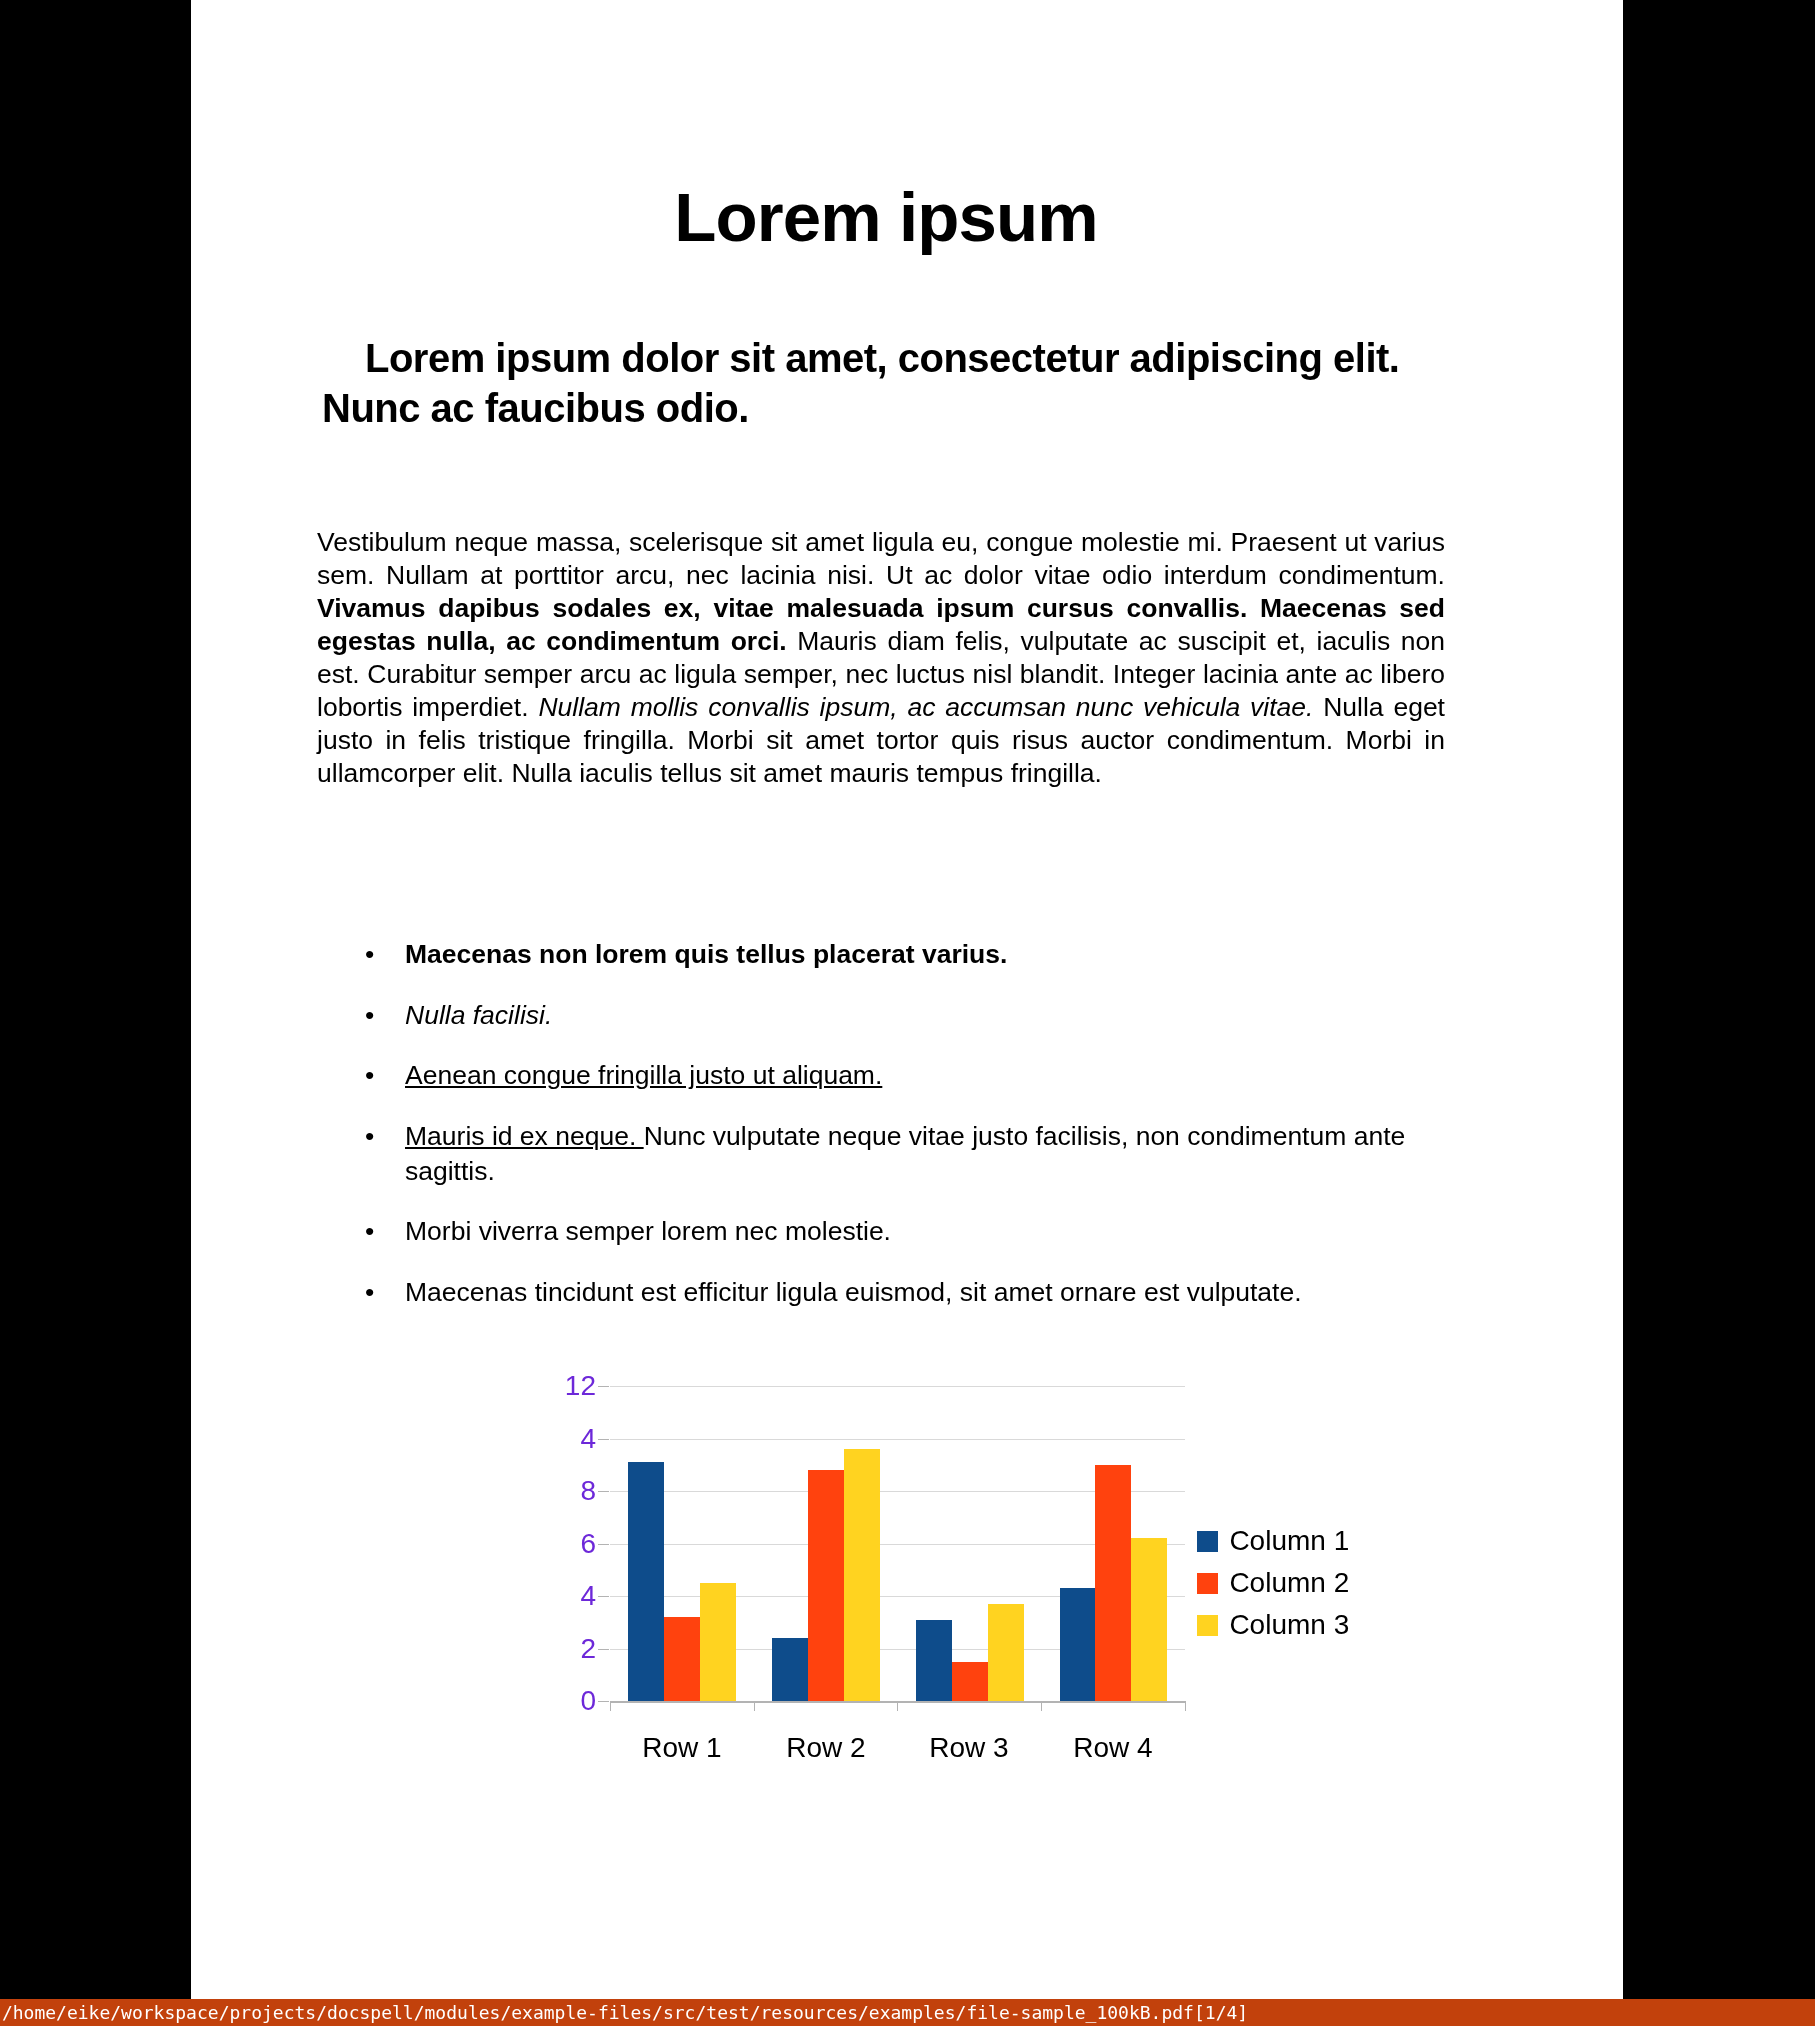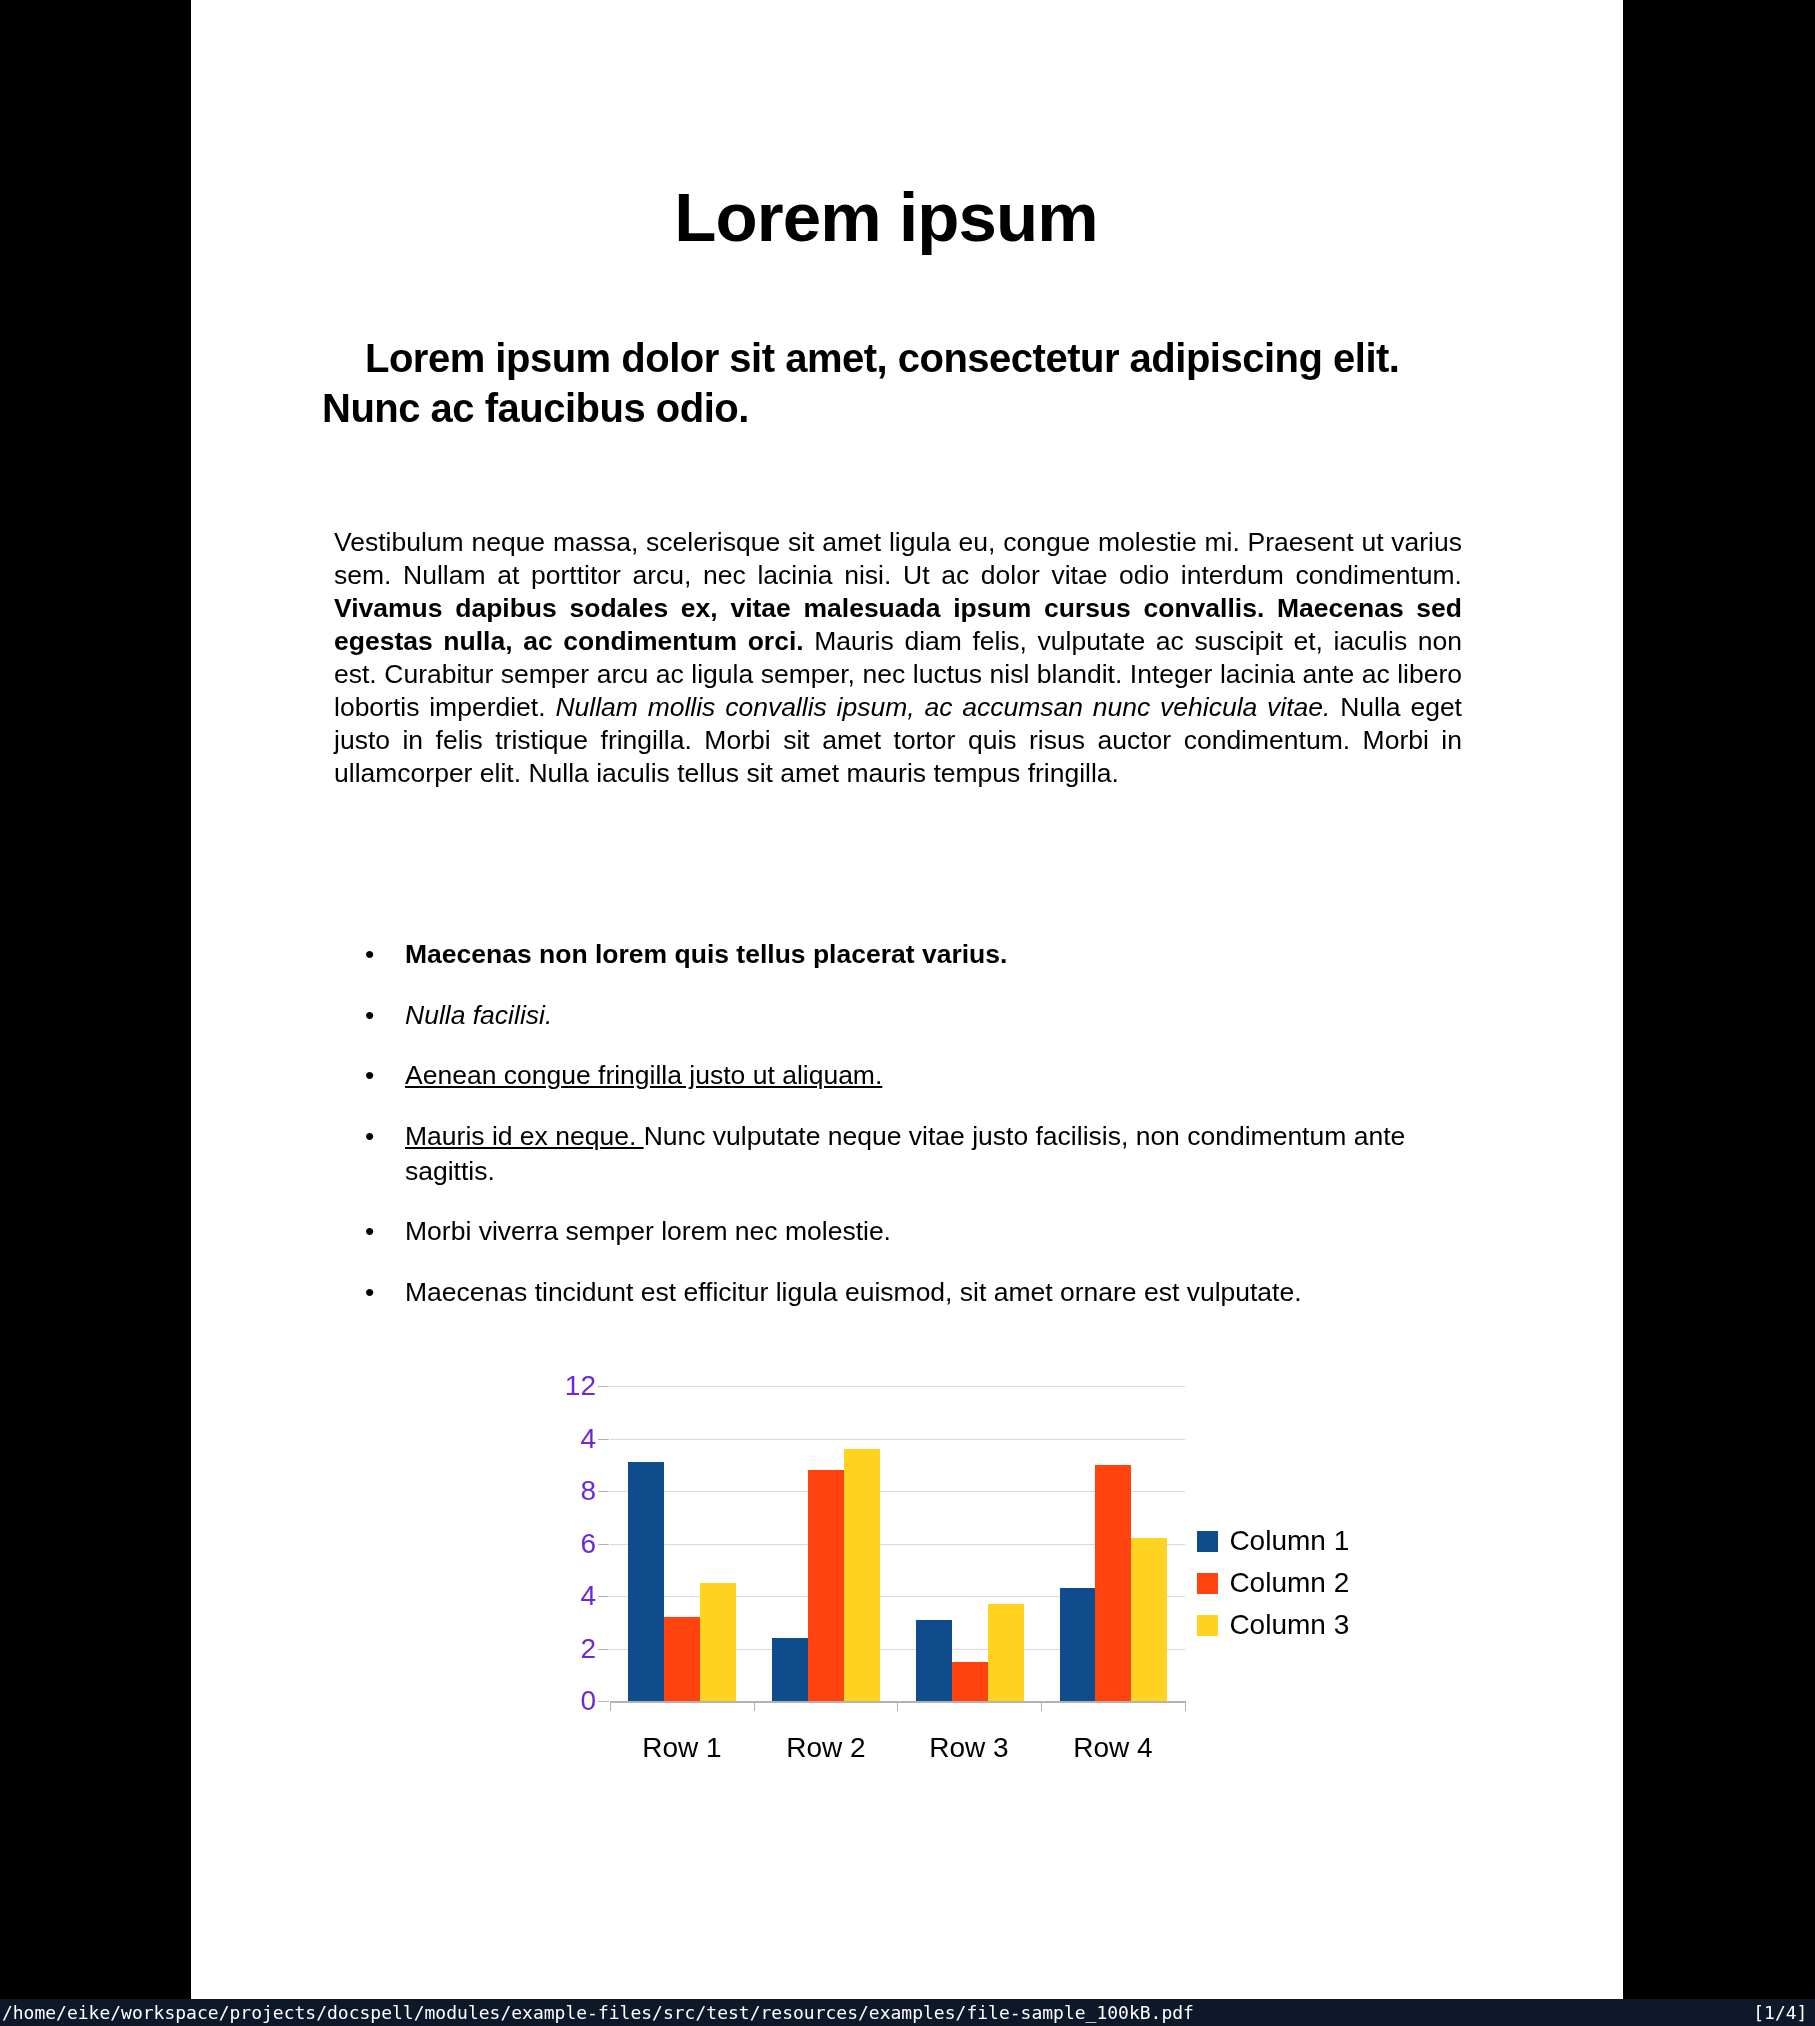--- a/index.html
+++ b/index.html
@@ -20,21 +20,21 @@
     position:absolute; top:178px; left:131px; width:1128px;
     text-align:center;
     font-size:69px; font-weight:bold; letter-spacing:-0.9px;
   }
   .doc-heading {
     position:absolute; top:333px; left:131px; width:1128px;
     font-size:40px; font-weight:bold; line-height:50px;
     text-indent:43px; letter-spacing:-0.5px;
   }
   .para {
-    position:absolute; left:143px; width:1128px;
+    position:absolute; left:126px; width:1128px;
     font-size:26.5px; line-height:33px;
     text-align:justify;
   }
   .para1 { top:526px; }
   .para2 { top:850px; text-align:left; }
   .bold { font-weight:bold; }
   .italic { font-style:italic; }
   .underline { text-decoration:underline; }
   .bullets {
     position:absolute; left:131px; top:937px; width:1128px;
@@ -71,24 +71,24 @@
     position:absolute; left:646px; top:155px;
   }
   .legend-item {
     display:flex; align-items:center; height:28px; margin-bottom:14px;
   }
   .legend-swatch { width:21px; height:21px; margin-right:11.4px; flex:0 0 auto; }
   .legend-label { font-size:28px; white-space:nowrap; }
   
   .statusbar {
     position:absolute; left:0; bottom:0; width:1815px; height:27.4px;
-    background:#0f172a; color:#fff;
+    background:#c2410c; color:#fff;
     font-family:"DejaVu Sans Mono","Liberation Mono",monospace;
     font-size:18px;
-    display:flex; justify-content:space-between; align-items:center;
+    display:flex; align-items:center;
     box-sizing:border-box; padding:0 7.6px 0 1.9px;
   }
 </style>
 </head>
 <body>
 
 <div class="page">
 
   <div class="doc-title">Lorem ipsum</div>
 

